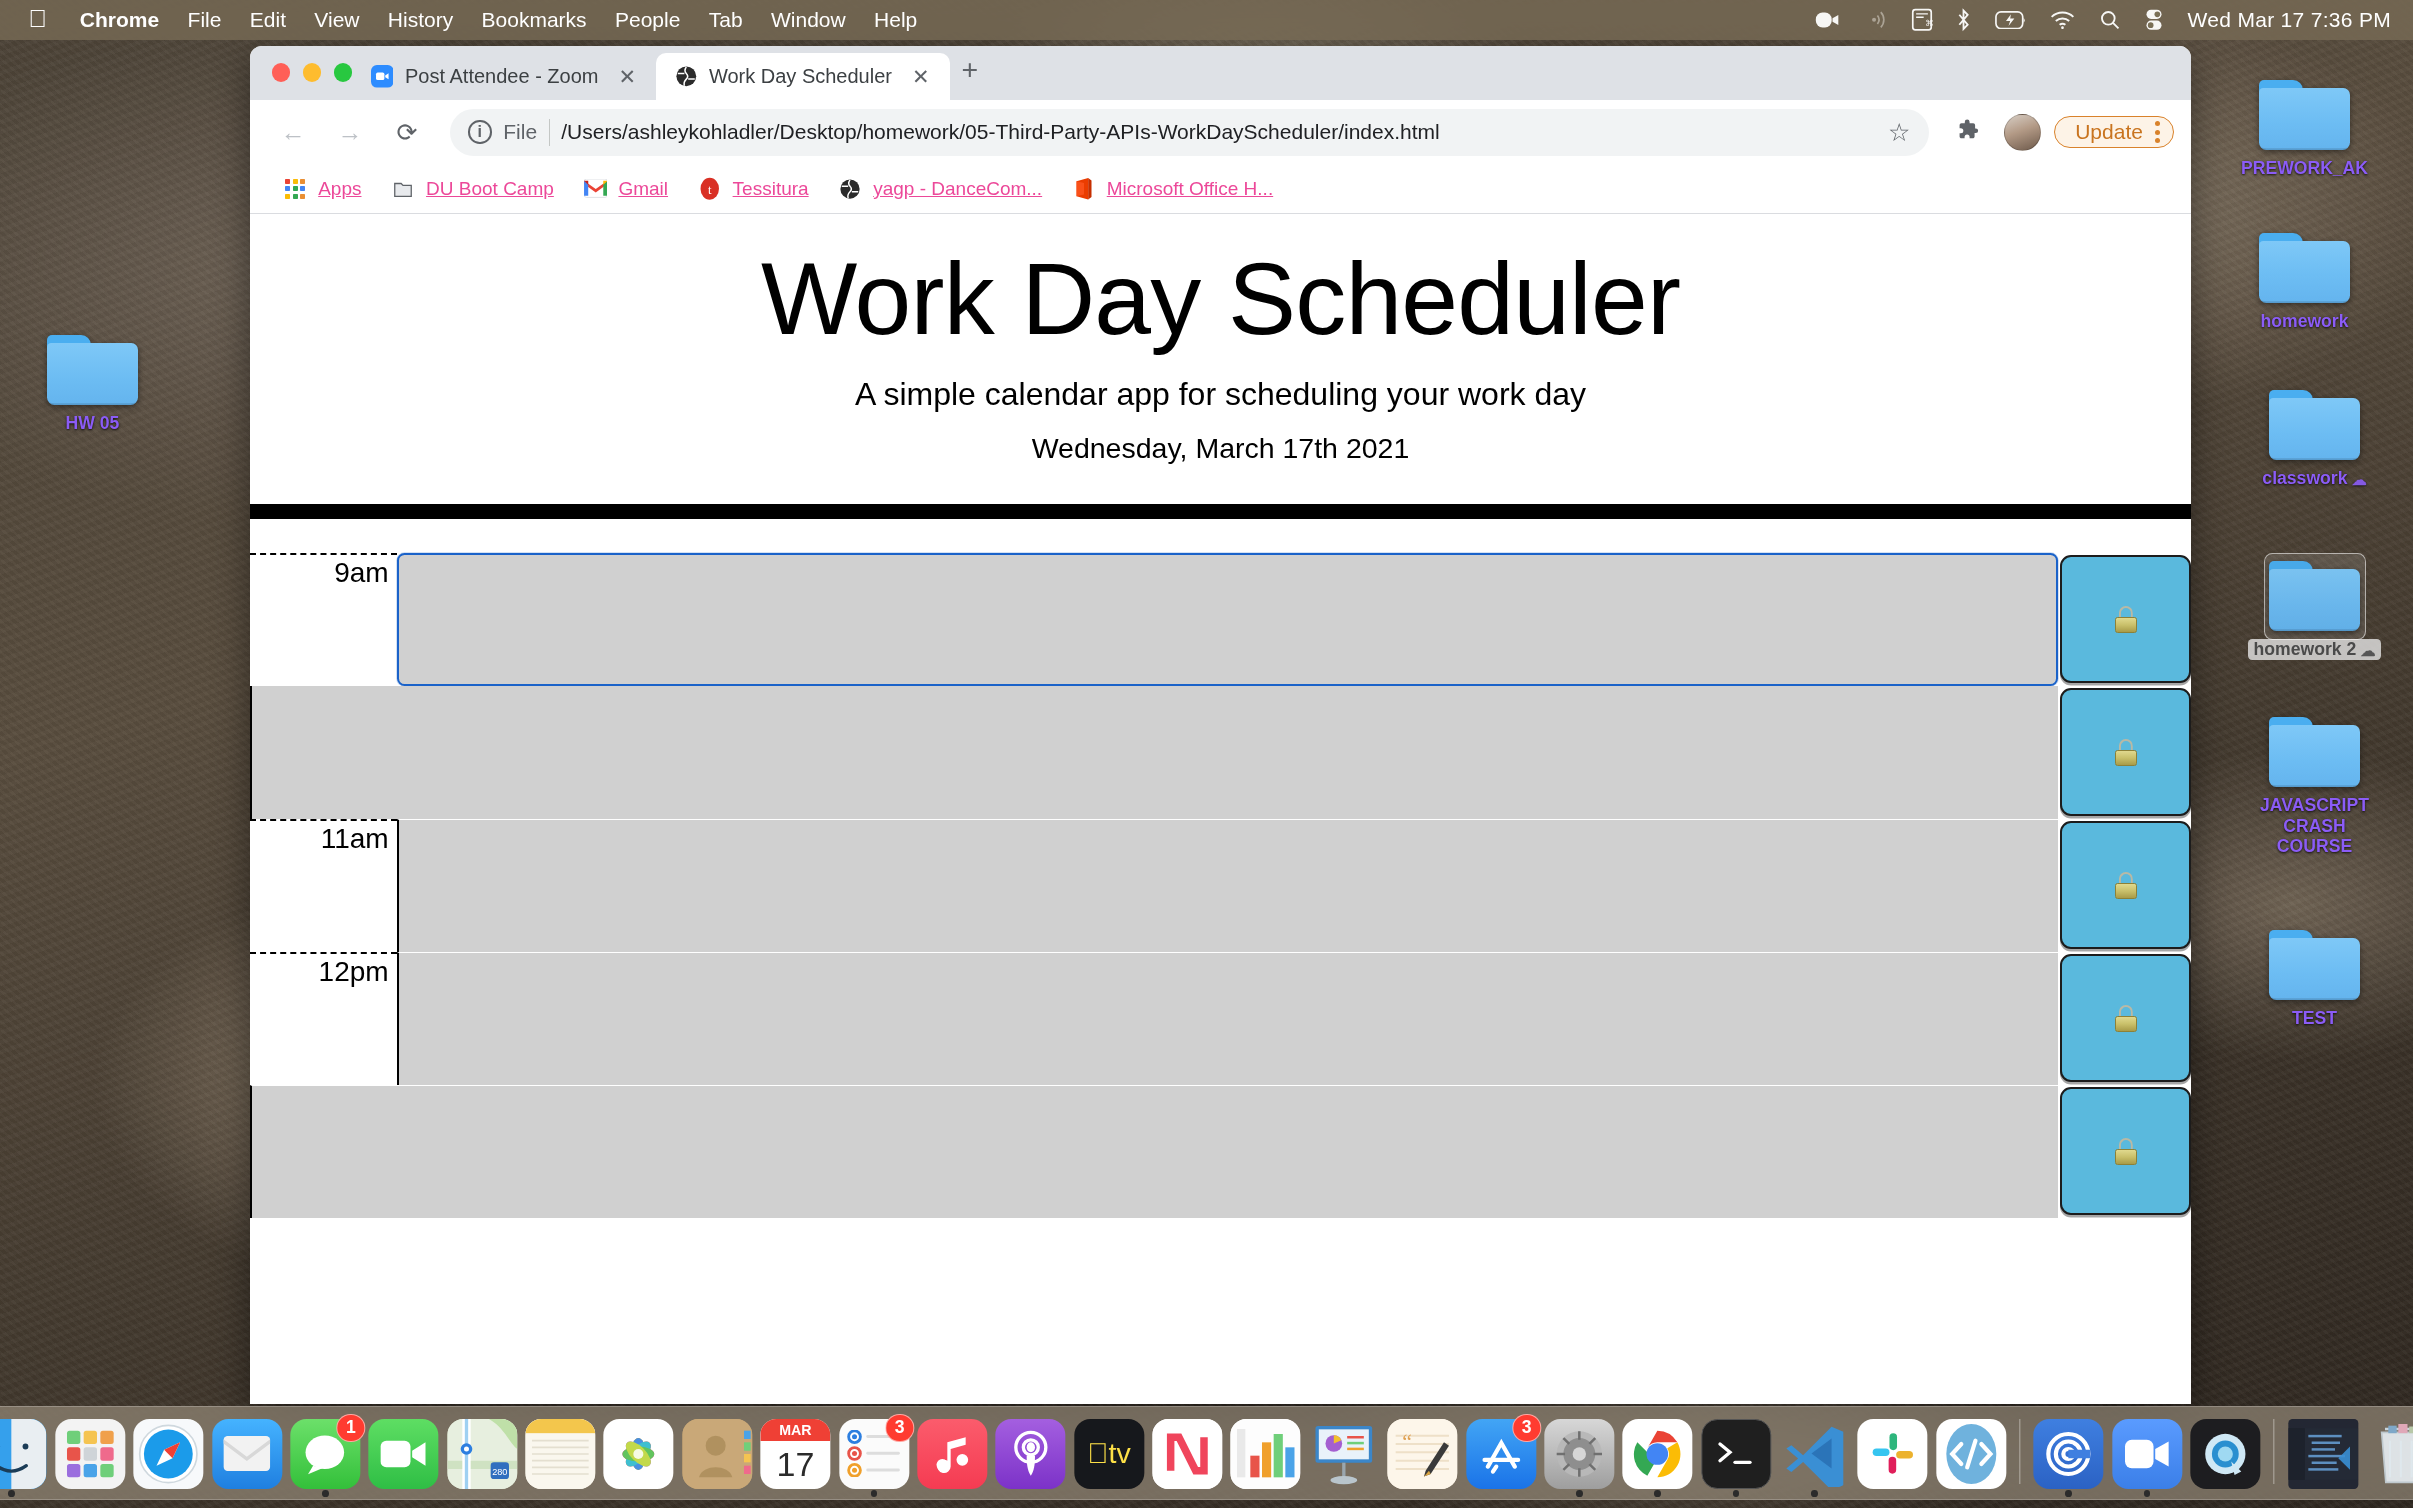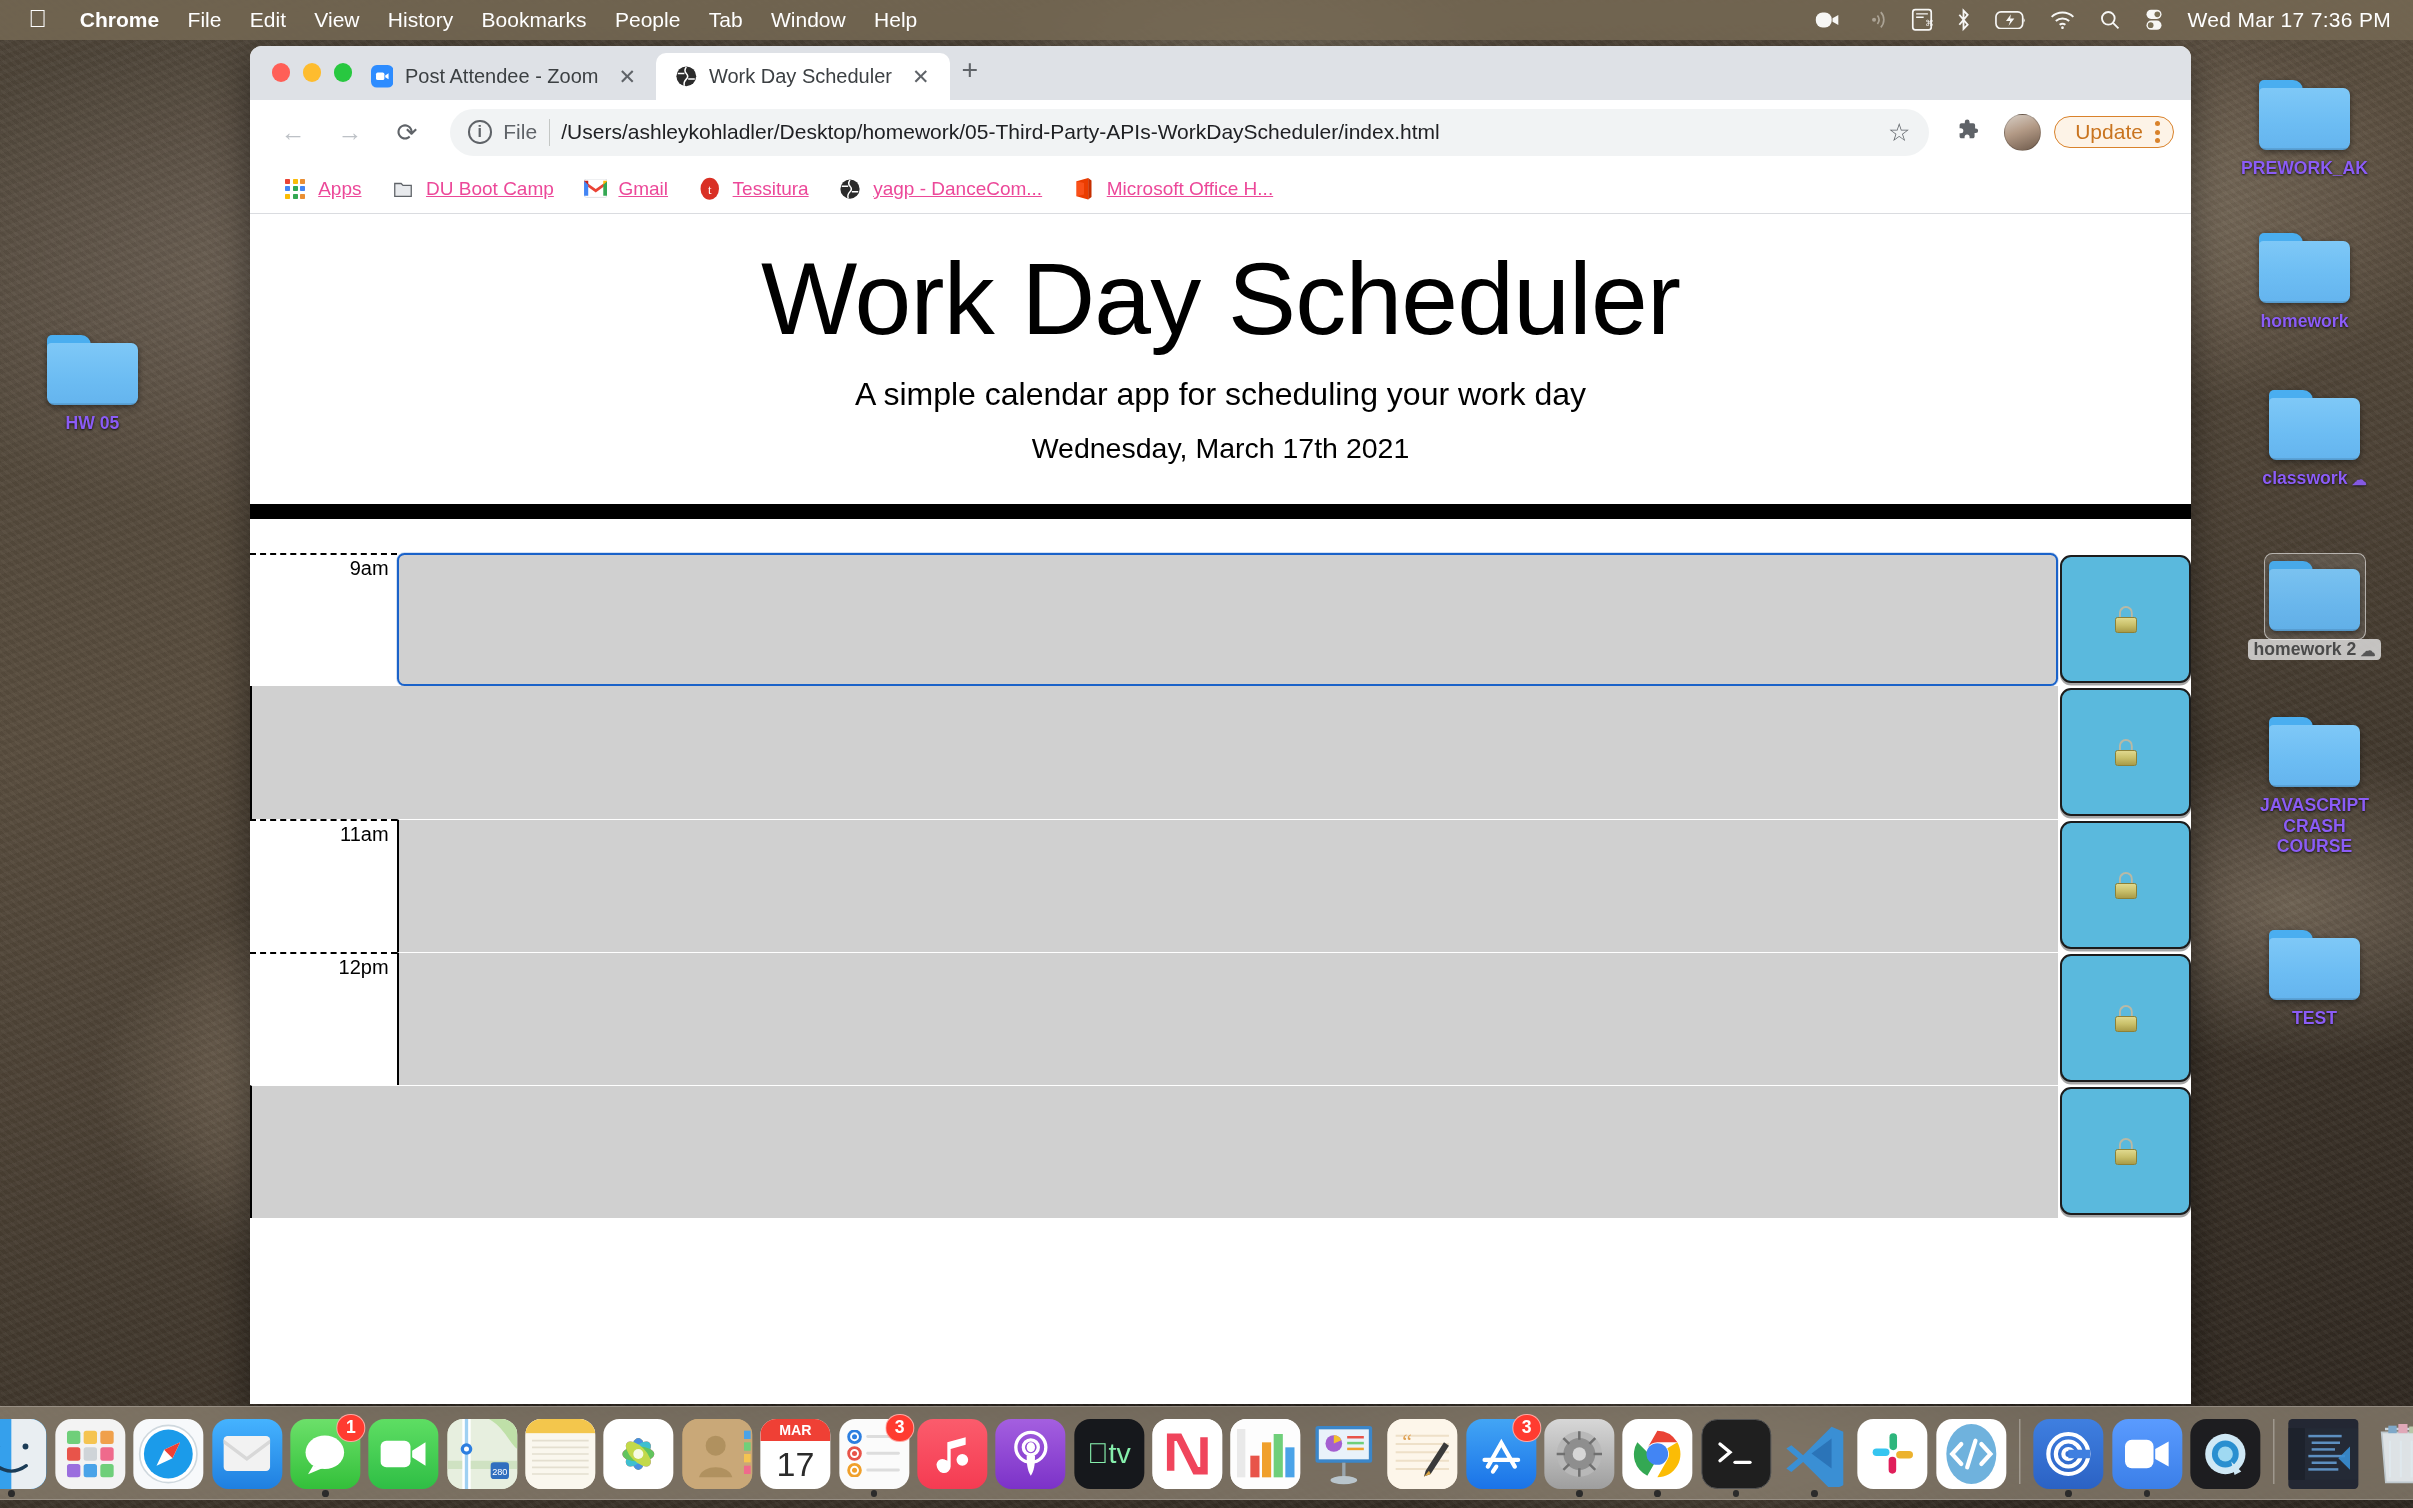--- a/index.html
+++ b/index.html
@@ -128,21 +128,21 @@
   #jumbotron{ padding:30px 0 0; text-align:center; }
   #jumbotron h1{ font-size:102px; font-weight:400; color:#000; line-height:1.08; letter-spacing:-0.8px; }
   #jumbotron .sub{ font-size:32px; color:#000; margin-top:22px; font-weight:400; }
   #jumbotron .today{ font-size:28.5px; color:#000; margin-top:18.4px; font-weight:400; }
   #blackbar{ height:15px; background:#000; margin-top:39px; }
 
   #scheduler{ padding-top:34px; }
   .row{ display:flex; align-items:stretch; height:133px; position:relative; }
   .hourlbl{
     width:147px; flex:0 0 147px; position:relative;
-    text-align:right; padding-right:8.4px; font-size:20px; color:#000;
+    text-align:right; padding-right:8.4px; font-size:28px; color:#000;
     border-top:2.5px dashed #000; padding-top:2.5px;
   }
   .textarea{
     flex:1; background:#d0d0d0; border-left:2.5px solid #000;
     position:relative; margin-right:1.7px;
   }
   .row.focused .textarea{
     border:2.5px solid #1a62c9; border-radius:7.5px; background:#d0d0d0;
     box-shadow:0 0 0 0.8px rgba(26,98,201,.25);
   }
@@ -171,21 +171,21 @@
 
   
   #dock{
     position:absolute; left:50%; transform:translateX(-50%); bottom:8.4px;
     height:94px; background:rgba(160,148,130,.62); backdrop-filter:blur(15px);
     border:0.8px solid rgba(255,255,255,.22); border-radius:22px;
     display:flex; align-items:flex-end; gap:0; padding:6.7px 11.7px 10px; z-index:70;
   }
   .dapp{ position:relative; width:70px; height:70px; margin:0 4.2px; border-radius:16px; overflow:visible; }
   .dapp .sq{ position:absolute; inset:0; border-radius:16px; overflow:hidden; display:flex; align-items:center; justify-content:center; }
-  .dapp .glyph{ font-size:35px; color:#86efac; line-height:1; }
+  .dapp .glyph{ font-size:35px; color:#fde047; line-height:1; }
   .dot{ position:absolute; bottom:-8.4px; left:50%; transform:translateX(-50%); width:6.7px; height:6.7px; border-radius:50%; background:#2b2b2b; }
   .badge{
     position:absolute; top:-5px; right:-5px; min-width:28.5px; height:28.5px; padding:0 5.9px;
     background:#ff3b30; color:#fff; border-radius:14.2px; font-size:17.6px; font-weight:bold;
     display:flex; align-items:center; justify-content:center; border:1.7px solid rgba(255,255,255,.55);
   }
   .dsep{ width:0.8px; height:65px; background:rgba(255,255,255,.45); margin:0 9.2px 5px; }
 </style>
 </head>
 <body>

